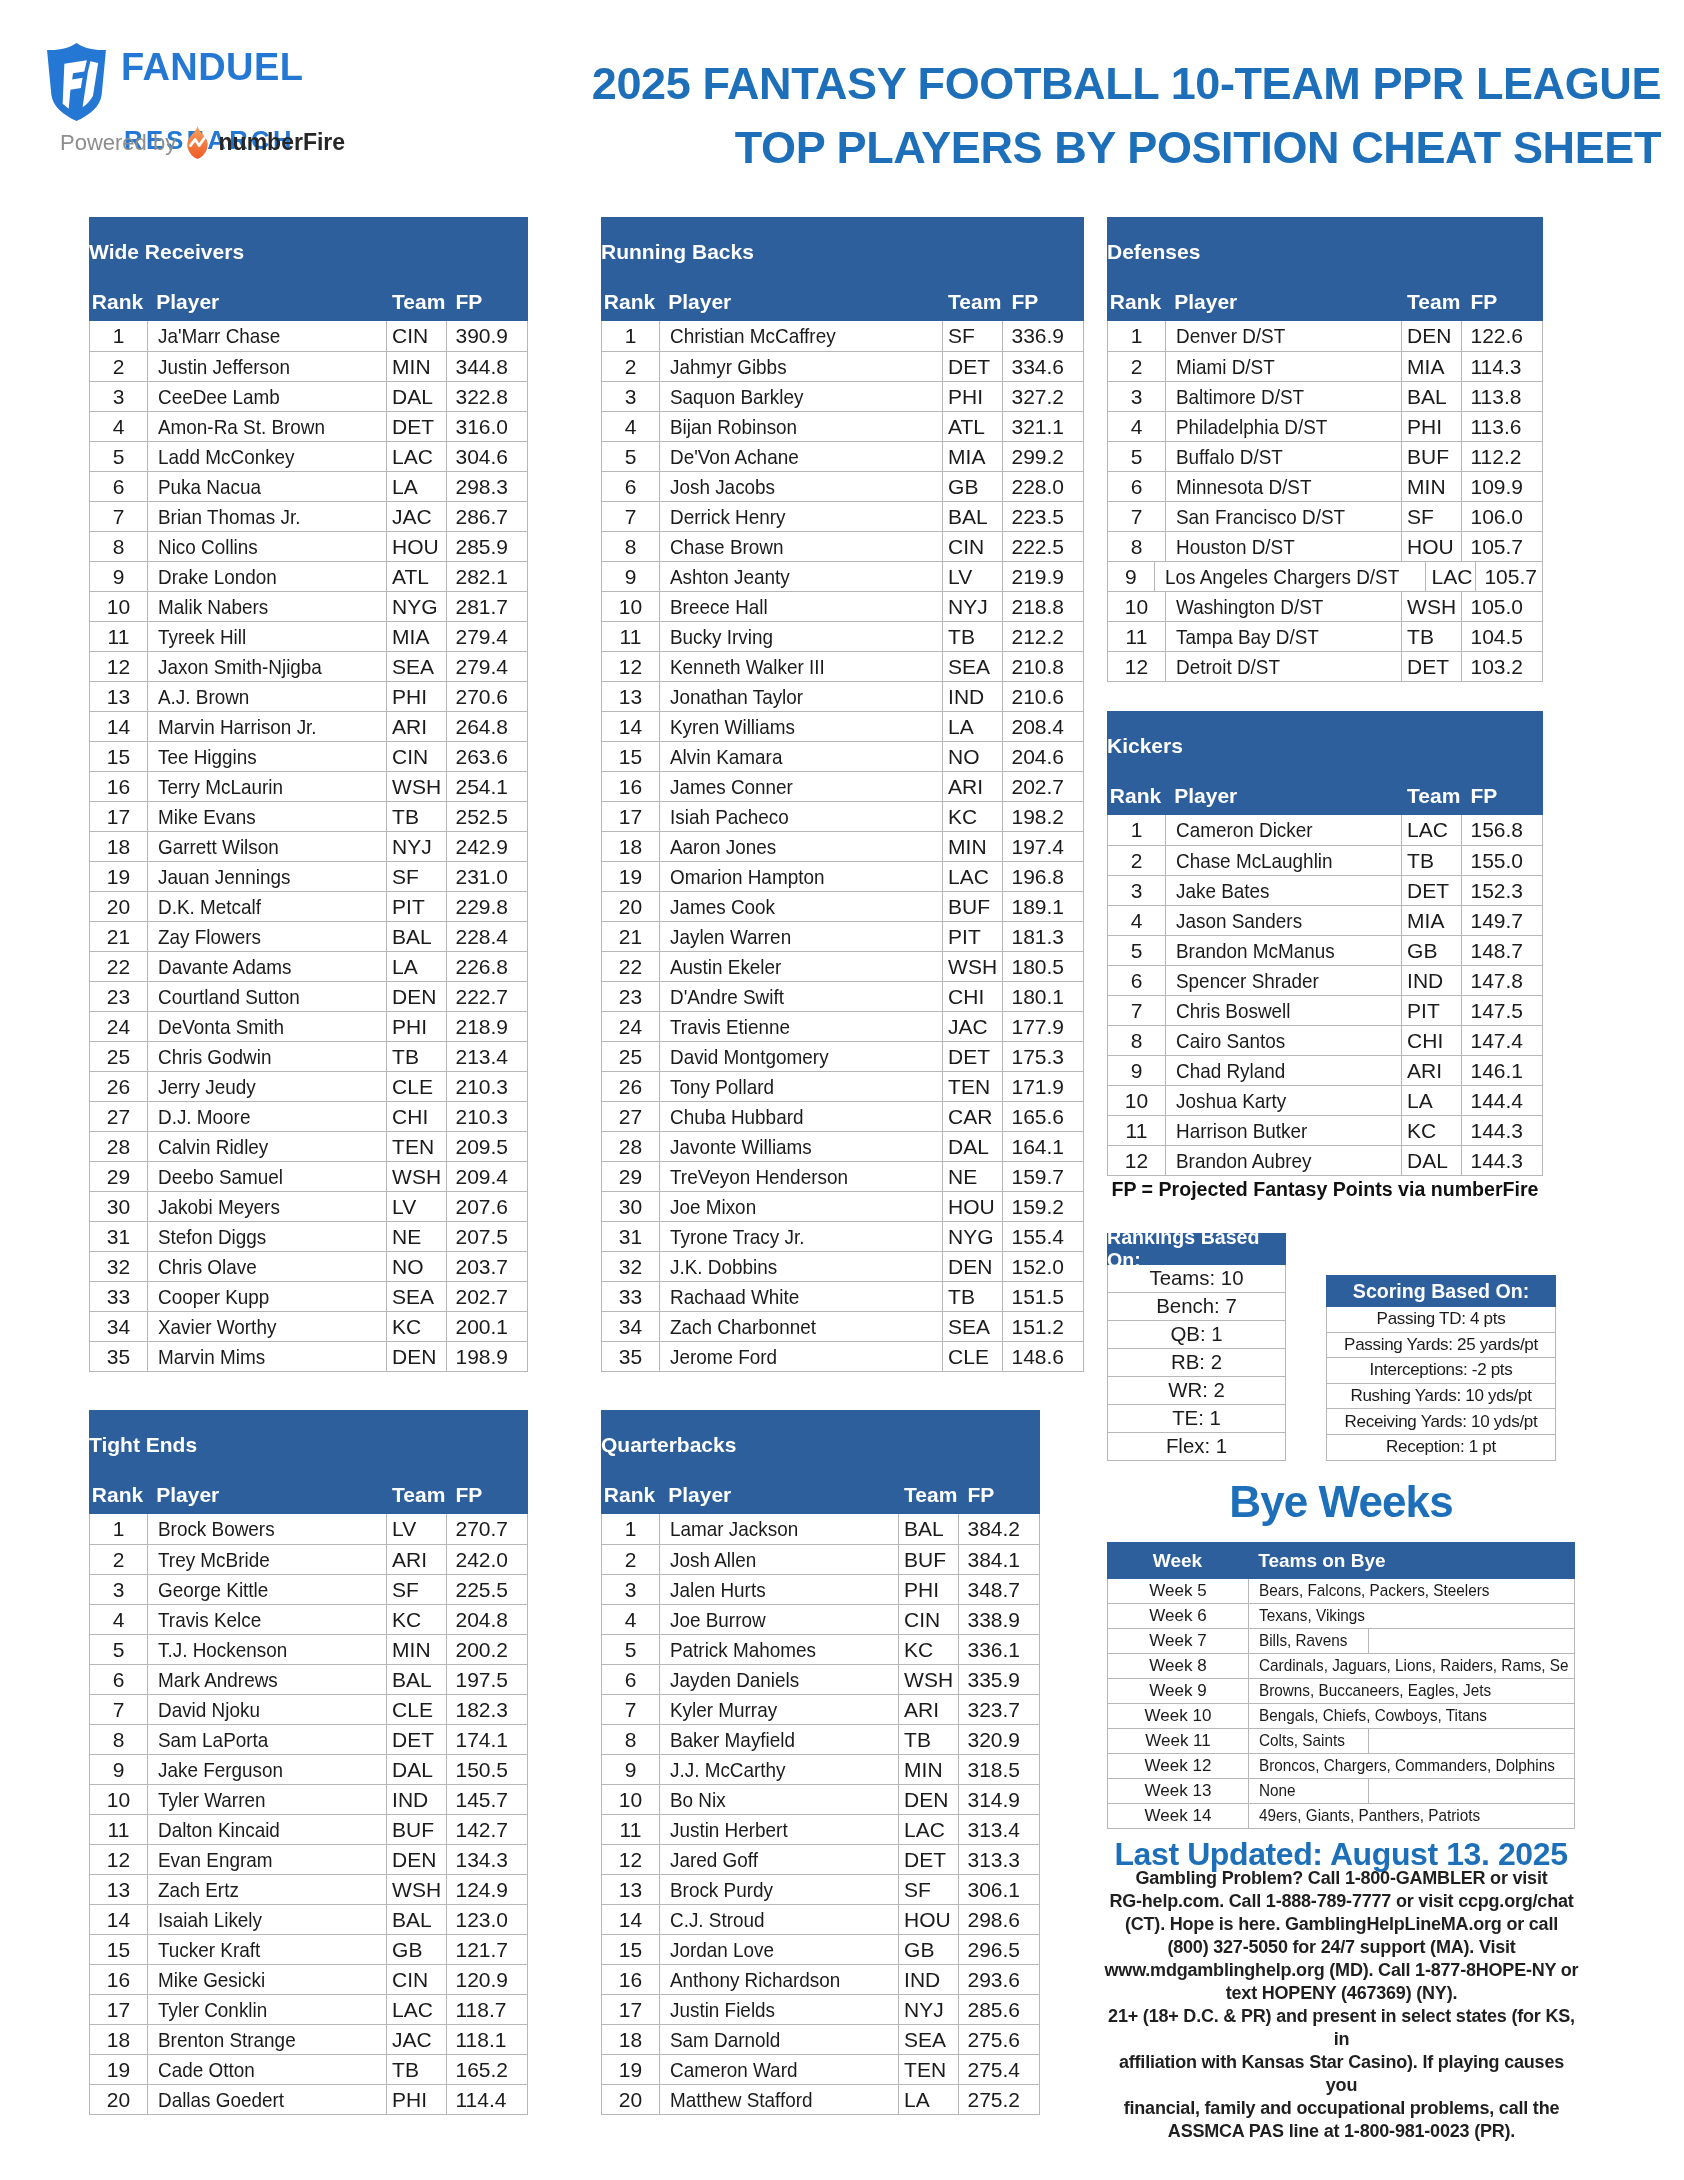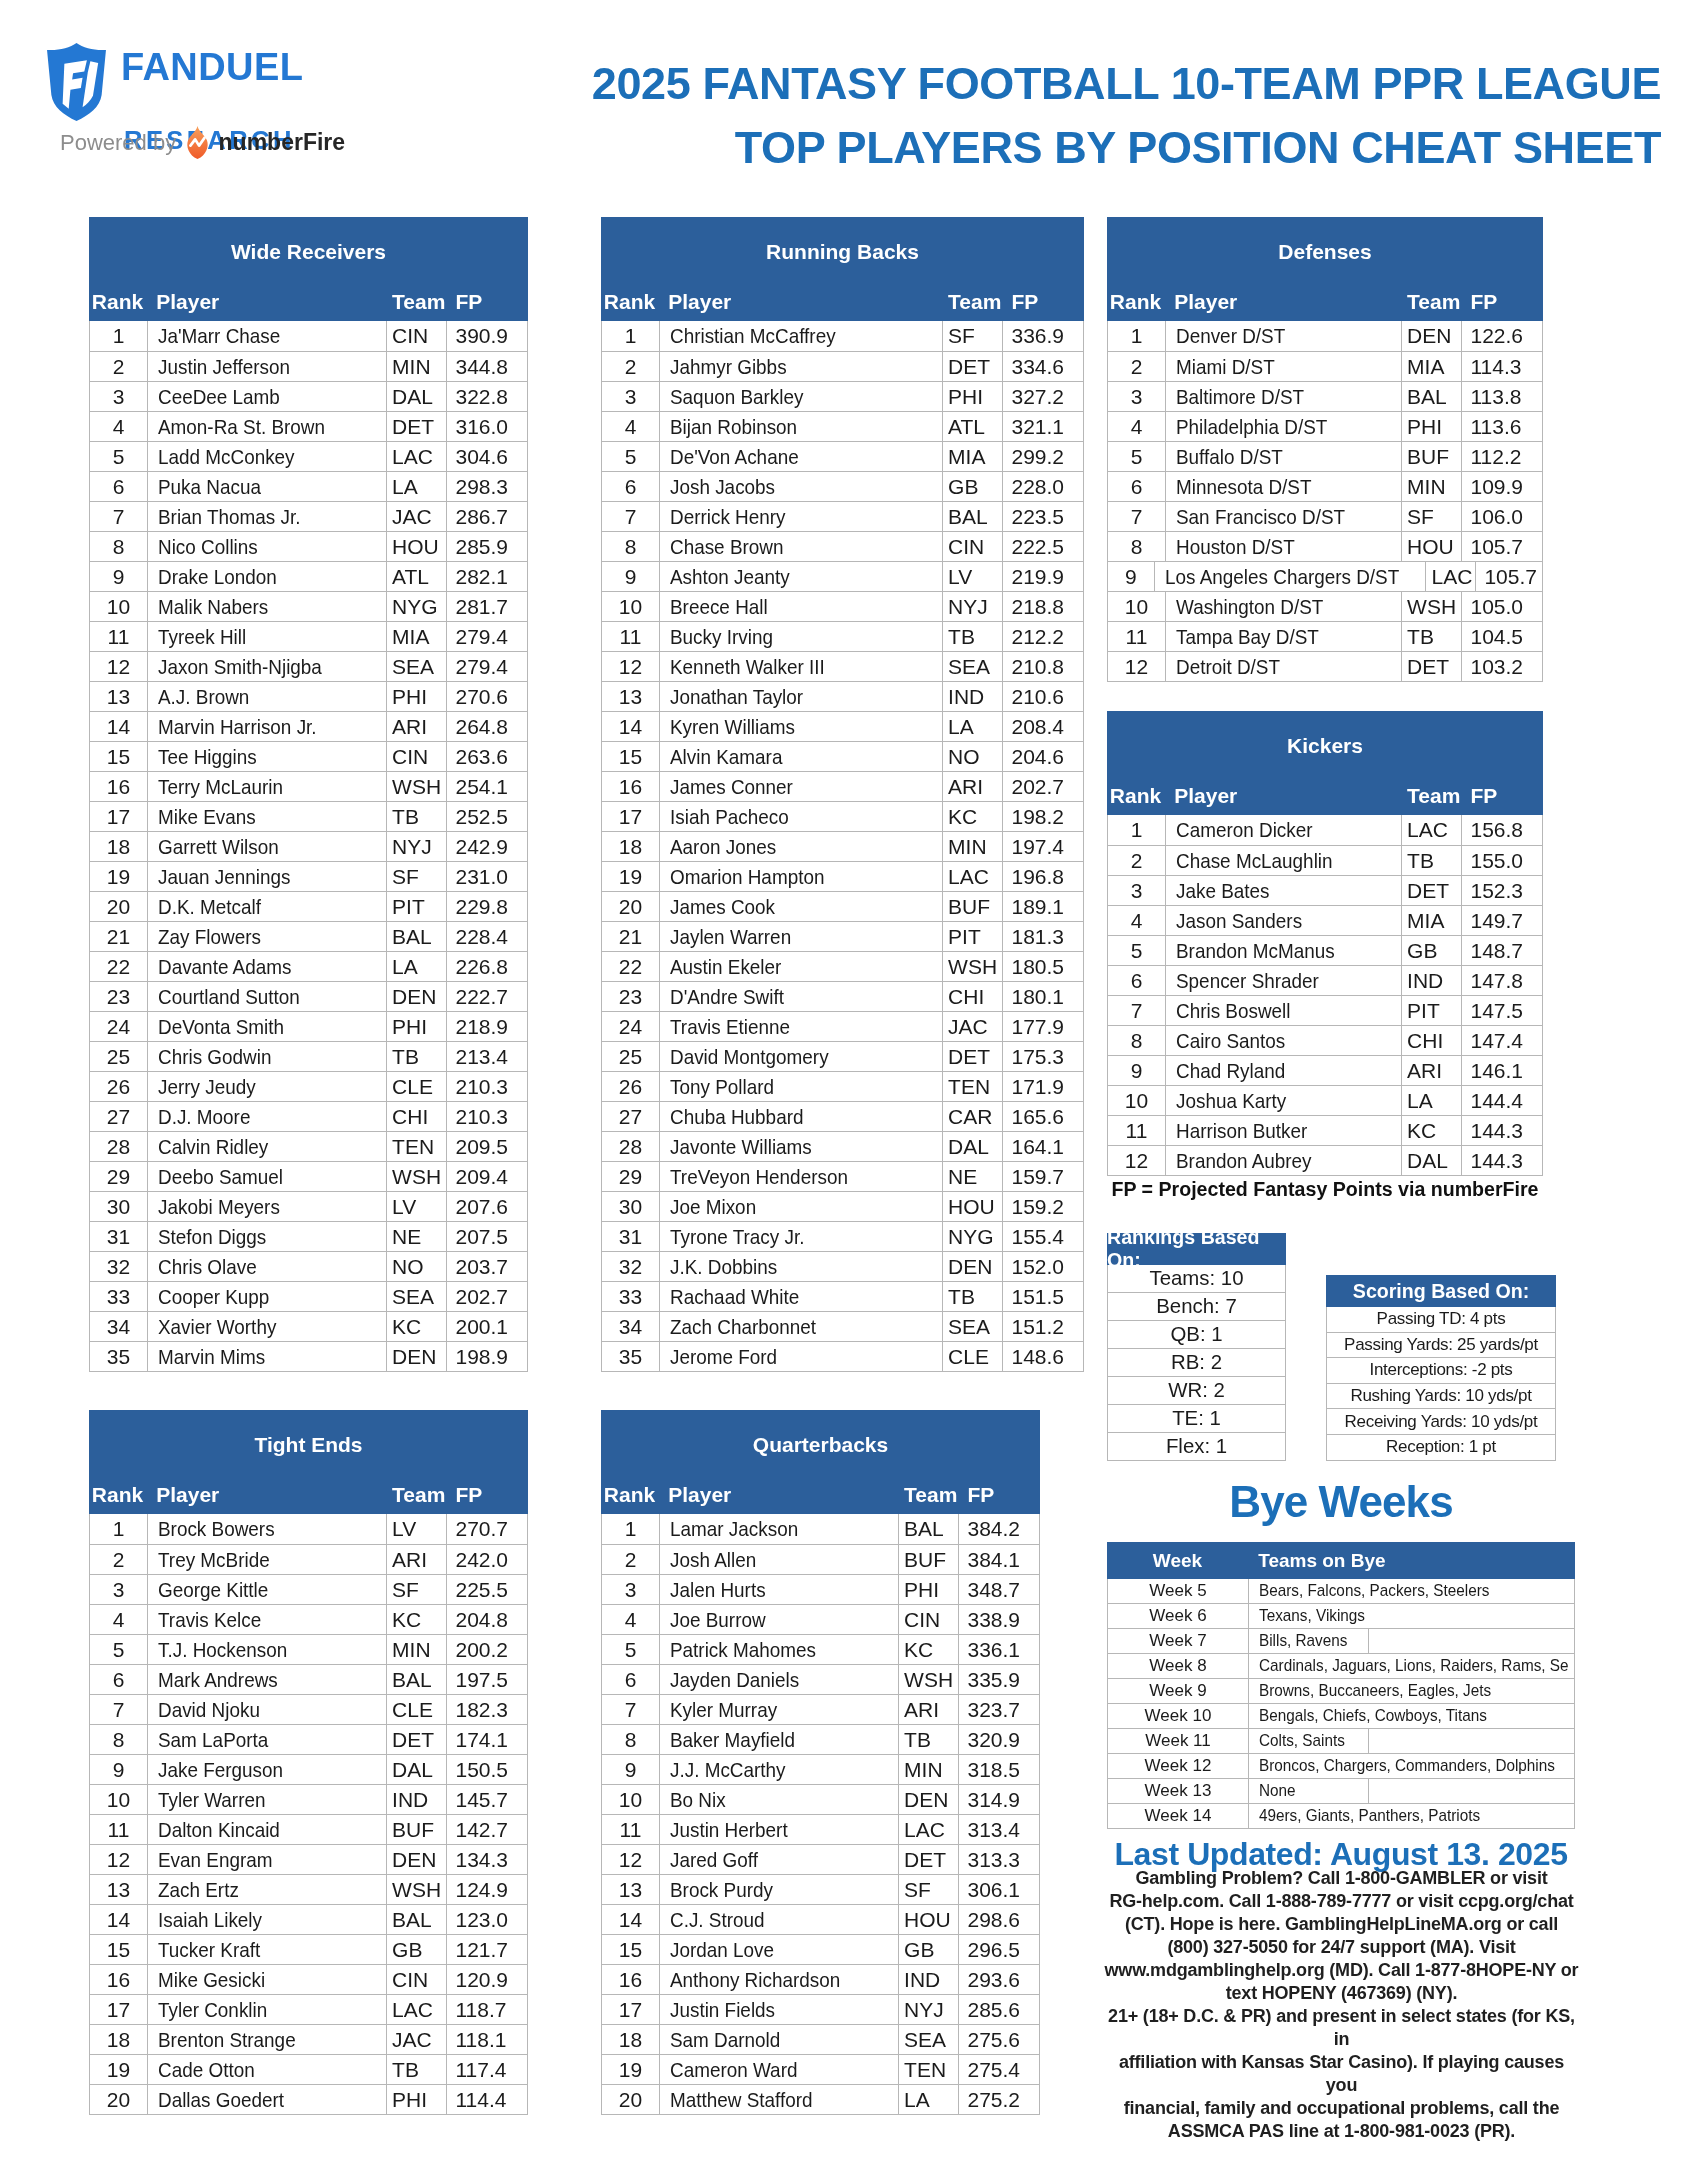--- a/index.html
+++ b/index.html
@@ -37,21 +37,21 @@
   
   .ptable { position:absolute; background:#fff; }
   .t-wr  { left:89px; top:217px;  width:439px; }
   .t-rb  { left:601px; top:217px;  width:483px; }
   .t-def { left:1107px; top:217px; width:436px; }
   .t-k   { left:1107px; top:711px; width:436px; }
   .t-te  { left:89px; top:1410px; width:439px; }
   .t-qb  { left:601px; top:1410px; width:439px; }
 
   .phead { background:var(--blue); color:#fff; height:104px; position:relative; }
-  .phead-title { text-align:center; padding-top:23px; font-size:21px; font-weight:bold; }
+  .phead-title { padding-top:23px; font-size:21px; font-weight:bold; }
   .phead-cols { position:absolute; bottom:0; left:0; right:0; height:39px; display:flex; align-items:center; font-weight:bold; font-size:21px; }
   .h-rank { width:57px; text-align:center; }
   .h-player { flex:1; padding-left:10.2px; }
   .h-team { width:60px; padding-left:5.1px; }
   .h-fp { width:81px; padding-left:8.5px; }
 
   .pbody { border:0.9px solid var(--border); border-top:none; }
   .prow { display:flex; height:30px; border-top:0.9px solid var(--border); background:#fff; }
   .prow:first-child { border-top:none; }
   .cell { display:flex; align-items:center; font-size:21px; color:var(--ink); overflow:visible; }
@@ -1078,21 +1078,21 @@
         </div>
         <div class="cell c-team">JAC</div>
         <div class="cell c-fp">118.1</div>
       </div>
       <div class="prow">
         <div class="cell c-rank">19</div>
         <div class="cell c-player">
           <span class="cond">Cade Otton</span>
         </div>
         <div class="cell c-team">TB</div>
-        <div class="cell c-fp">117.4</div>
+        <div class="cell c-fp">165.2</div>
       </div>
       <div class="prow">
         <div class="cell c-rank">20</div>
         <div class="cell c-player">
           <span class="cond">Dallas Goedert</span>
         </div>
         <div class="cell c-team">PHI</div>
         <div class="cell c-fp">114.4</div>
       </div>
     </div>

